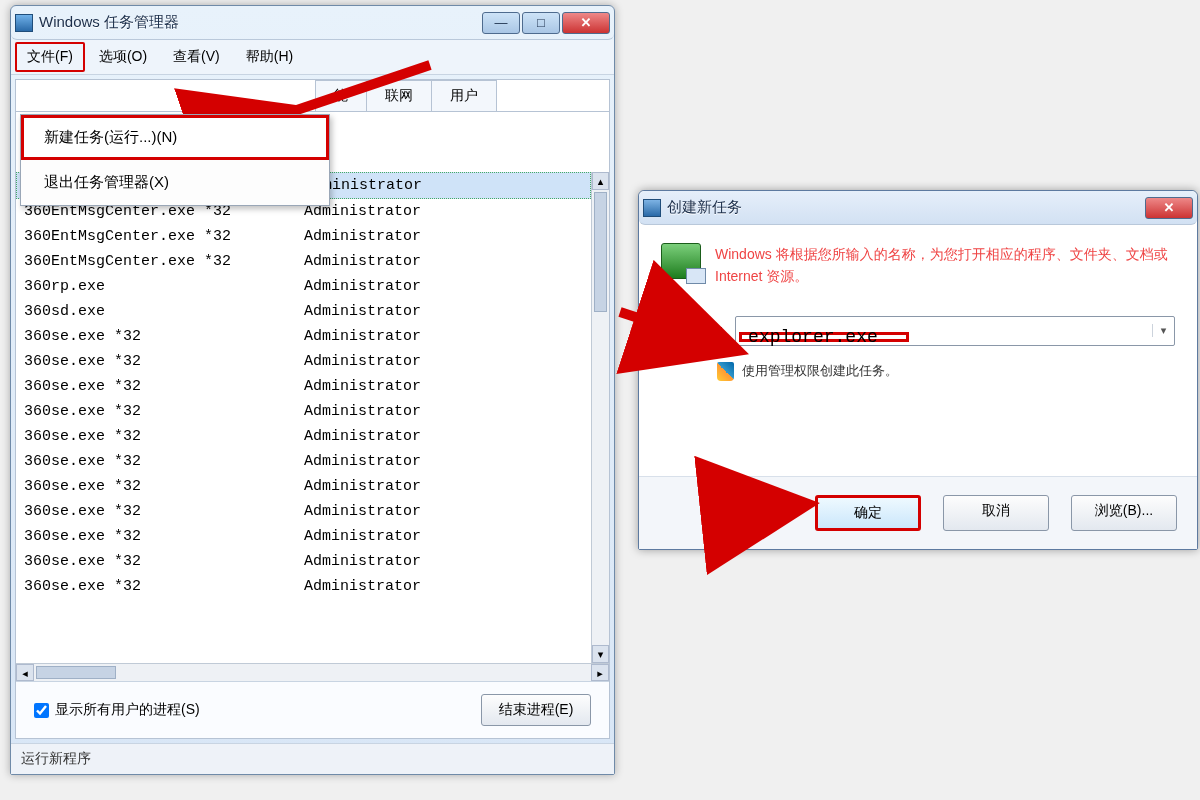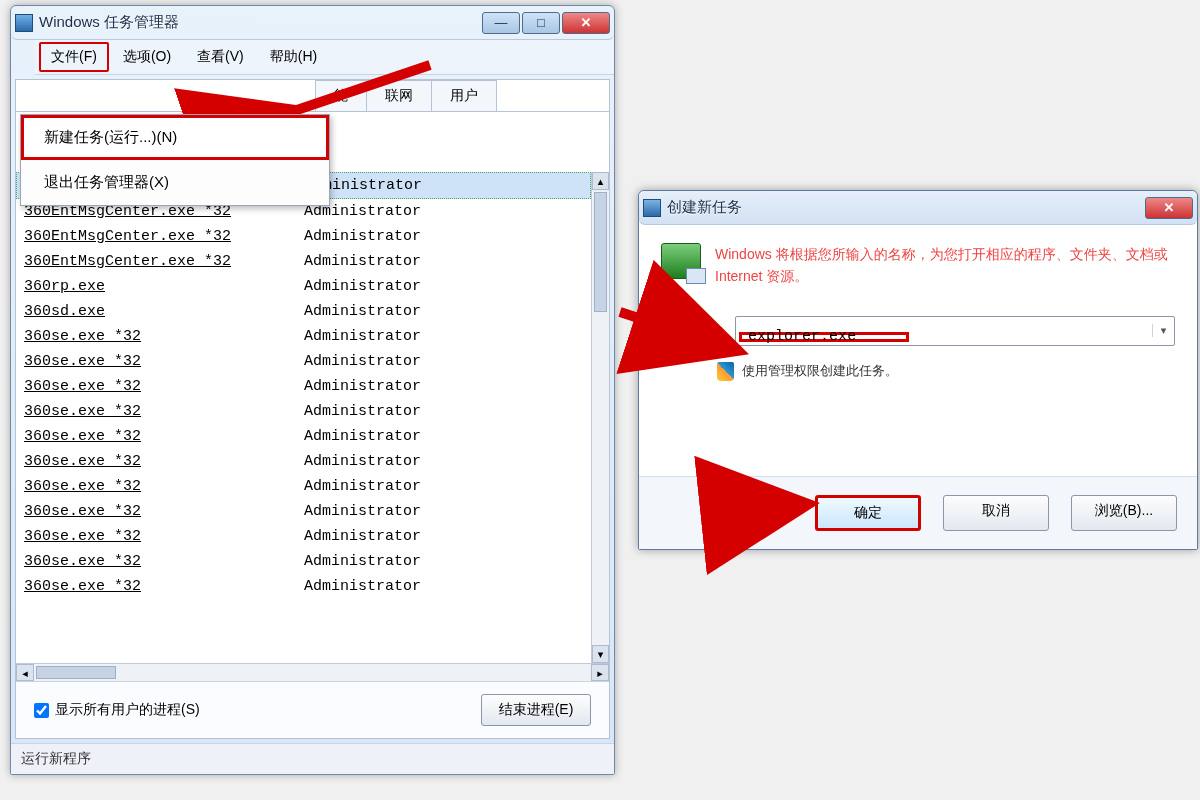--- a/index.html
+++ b/index.html
@@ -56,21 +56,20 @@
   }
   .tb-btn.close { background:linear-gradient(#e88,#c33); color:#fff; width:48px;}
   .tb-btn.close span{font-weight:bold;}
 
   .menubar {
     display:flex; gap:2px;
     padding:2px 4px;
     background:#eef4fb;
     border-bottom:1px solid #c8d4e2;
     font-size:14px;
-    margin-left:24px;
   }
   .menubar .menu-item{
     padding:4px 10px;
     border:2px solid transparent;
     border-radius:2px;
   }
   .menubar .menu-item.hl{
     border:2px solid #d40000;
   }
 
@@ -129,21 +128,21 @@
   .rows {
     flex:1;overflow:hidden;
     font-family:"Fixedsys","Courier New",monospace;
     font-size:15px;
   }
   .row{
     display:flex;
     padding:4px 8px;
   }
   .row.sel{ background:#cfe3f8; border:1px dotted #4a6; }
-  .row .c1{flex:0 0 280px;white-space:pre;text-decoration:underline;}
+  .row .c1{flex:0 0 280px;white-space:pre;}
   .row .c2{flex:1;}
 
   .vscroll{
     width:18px;background:#eef1f5;border-left:1px solid #c0cad6;
     display:flex;flex-direction:column;justify-content:space-between;
   }
   .vscroll .arr{height:18px;background:#dbe3ee;border:1px solid #aebace;text-align:center;font-size:11px;line-height:16px;}
   .vscroll .thumb{height:120px;background:#c6d3e4;border:1px solid #9fb0c6;margin:2px;}
 
   .hscroll{height:18px;background:#eef1f5;border-top:1px solid #c0cad6;display:flex;}
@@ -202,21 +201,21 @@
   .combo{
     flex:1;display:flex;align-items:center;
     border:1px solid #8a97a8;border-radius:2px;height:30px;
     position:relative;
   }
   .combo .hlbox{
     position:absolute;left:3px;top:15px;bottom:3px;width:170px;
     border:3px solid #d40000;
     padding:0 6px;
     font-family:"Fixedsys","Courier New",monospace;
-    font-size:15px;line-height:18px;
+    font-size:18px;line-height:18px;
     display:flex;align-items:center;
     background:#fff;
   }
   .combo .dd{width:22px;text-align:center;border-left:1px solid #ccd3dc;margin-left:auto;font-size:11px;color:#555;}
 
   .dlg-row3{display:flex;align-items:center;gap:8px;font-size:13px;color:#333;margin-left:56px;}
   .shield{width:17px;height:19px;background:linear-gradient(45deg,#fc3,#f93 50%,#39c 50%,#06a);border-radius:2px 2px 4px 4px;}
 
   .dlg-buttons{
     display:flex;gap:22px;justify-content:flex-end;

